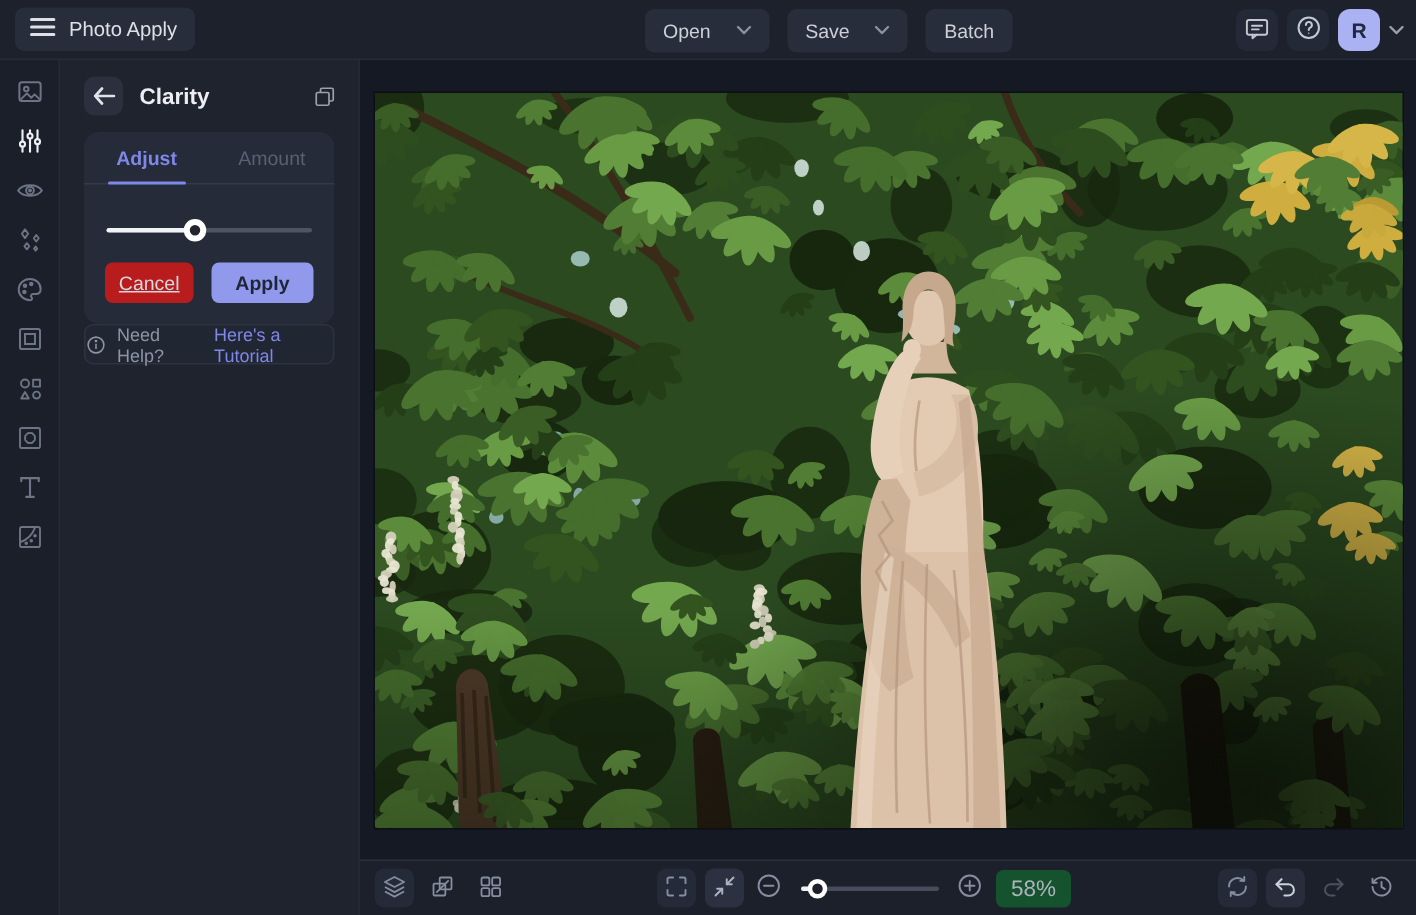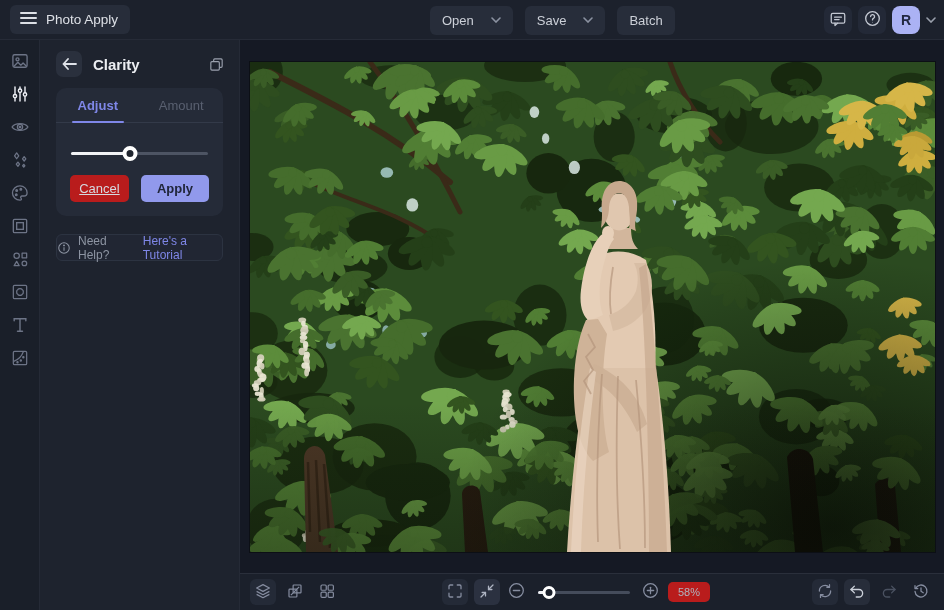--- a/index.html
+++ b/index.html
@@ -56,21 +56,21 @@
   .slider .track { position:absolute; top:6px; left:0; right:0; height:3px; background:#4d5463; border-radius:2px; }
   .slider .fill  { position:absolute; top:6px; left:0; height:3px; background:#f2f3f6; border-radius:2px; }
   .slider .handle { position:absolute; top:0; width:15px; height:15px; border-radius:50%;
                     background:#20252f; border:4.5px solid #ffffff; transform:translateX(-50%); cursor:grab; }
   .btn-row { display:flex; gap:12px; }
   .btn { height:27px; border-radius:5px; display:flex; align-items:center; justify-content:center;
          font-size:13px; cursor:pointer; }
   .btn-cancel { width:64px; background:#b91c1c; color:#d6d9e0;text-decoration:underline; }
   .btn-apply  { width:74px; background:#9199ec; color:#20263a; font-weight:600; }
 
-  .help-box { margin:18px 16px; height:27px; background:#212633; border:1px solid #2c3341; border-radius:6px;
+  .help-box { margin:0 16px; height:27px; background:#212633; border:1px solid #2c3341; border-radius:6px;
               display:flex; align-items:center; justify-content:center; gap:7px; font-size:12px; cursor:pointer; }
   .help-box .h-text { color:#8d94a2; }
   .help-box .h-link { color:#7f87e8; }
   .info-ic { color:#8d94a2; display:flex; }
 
   
   .workspace { flex:1; display:flex; flex-direction:column; background:#151924; }
   .canvas { flex:1; display:flex; align-items:center; justify-content:center; }
   .photo { width:685px; height:490px; background:#223a18; box-shadow:0 0 0 1px #0c0f15; }
   .photo svg { display:block; }
@@ -84,21 +84,21 @@
   .sq-icon.boxed { background:#242a37; }
   .sq-icon.lit { background:#2b3140; color:#aeb4c2; }
   .sq-icon.bright { color:#ccd1da; background:#272d3a; }
   .sq-icon.dim { color:#4a5160; }
   .flex1 { flex:1; }
   .zoom-slider { position:relative; width:92px; height:14px; margin:0 4px; cursor:pointer; }
   .zoom-slider .track { position:absolute; top:6px; left:0; right:0; height:2.5px; background:#454c5b; border-radius:2px; }
   .zoom-slider .fill { position:absolute; top:6px; left:0; height:2.5px; background:#eef0f4; border-radius:2px; }
   .zoom-slider .handle { position:absolute; top:1px; width:13px; height:13px; border-radius:50%;
                          background:#1b202b; border:3.5px solid #fff; transform:translateX(-50%); cursor:grab; }
-  .zoom-box { background:#b91c1c; border-radius:5px; padding:4px 10px; font-size:11px; color:#aeb3bf;
+  .zoom-box { background:#14532d; border-radius:5px; padding:4px 10px; font-size:15px; color:#aeb3bf;
               margin-left:0; cursor:pointer; }
   svg { flex:none; }
 </style>
 </head>
 <body>
 
 <div class="app">
 
   <div class="topbar">
     <div class="menu-chip">

